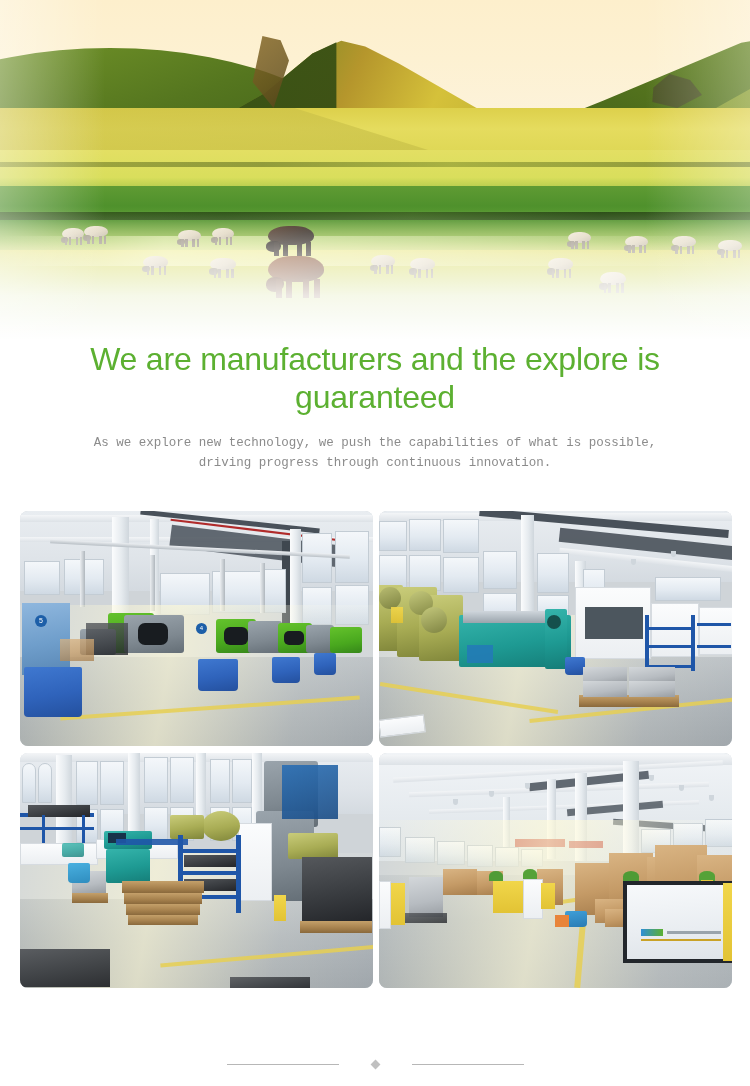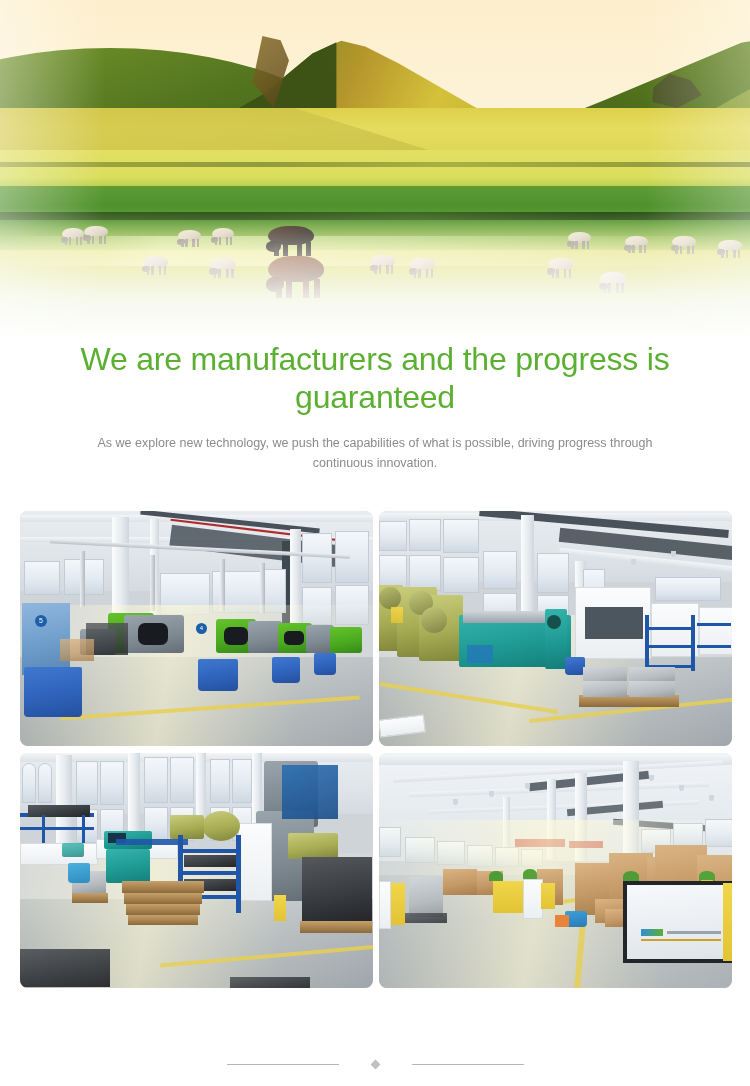--- a/index.html
+++ b/index.html
@@ -183,20 +183,21 @@
     color:#5cb031;
     letter-spacing:-.2px;
     padding:0 60px;
   }
   .subhead {
     margin-top:17px;
     font-size:12.5px;
     line-height:20px;
     color:#8b8b8b;
     padding:0 84px;
+    font-family:Liberation Mono, monospace;
   }
 
   
   .gallery {
     position:absolute;
     left:20px; top:511px;
     width:712px; height:477px;
     display:grid;
     grid-template-columns:353px 353px;
     grid-template-rows:235px 235px;
@@ -440,21 +441,21 @@
             <div class="leg" style="left: 82%;"></div>
           </div>
         </div>
 
       <div class="hero-fade"></div>
       <div class="hero-fade-side"></div>
     </div>
   </div>
 
   <div class="text-block">
-    <h1 class="headline">We are manufacturers and the progress is guaranteed</h1>
+    <h1 class="headline">We are manufacturers and the explore is guaranteed</h1>
     <p class="subhead">As we explore new technology, we push the capabilities of what is possible, driving progress through continuous innovation.</p>
   </div>
 
   <div class="gallery">
 
     <div class="photo">
       <div class="ceiling"></div>
       <div class="beam" style="left:0;top:4px;width:100%;height:7px;"></div>
       <div class="beam" style="left:0;top:26px;width:100%;height:5px;"></div>
       <div class="darkbeam" style="left:120px;top:8px;width:180px;height:5px;transform:rotate(6deg);"></div>

